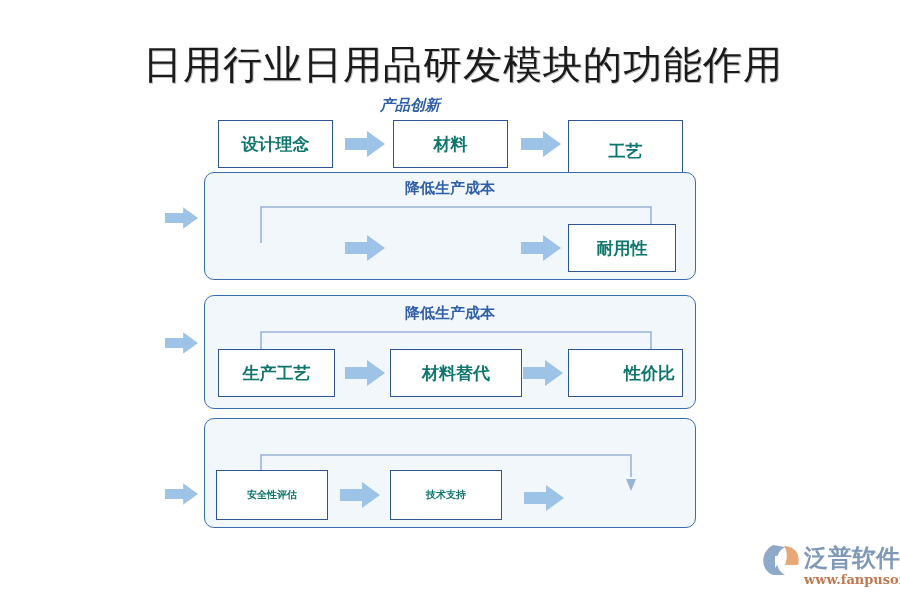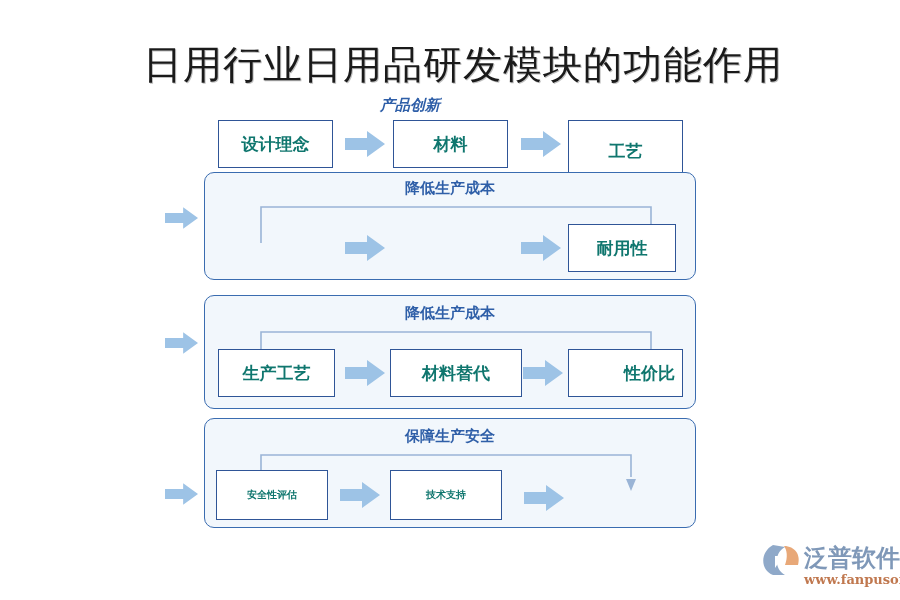--- a/index.html
+++ b/index.html
@@ -266,21 +266,20 @@
 
   <div class="node" style="left:568px; top:349px; width:115px; height:48px;padding-left:48px;">性价比</div>
 
   <div class="block-arrow" style="left:165px; top:482px;">
     <svg width="33" height="24" viewBox="0 0 40 26">
       <path d="M0 7 L22 7 L22 0 L40 13 L22 26 L22 19 L0 19 Z" fill="#9dc3e6"></path>
     </svg>
   </div>
 
   <div class="group-panel" style="left:204px; top:418px; width:492px; height:110px;">
-    <div class="group-title" style="top:8px;">保障生产安全</div>
 
     <svg class="bracket" style="left:42px; top:30px;" width="400" height="44" viewBox="0 0 400 44">
       <path d="M14 42 L14 6 L384 6 L384 28" fill="none" stroke="#9ab4d6" stroke-width="1.6"></path>
       <path d="M384 42 L379 30 L389 30 Z" fill="#9ab4d6"></path>
     </svg>
   </div>
 
   <div class="node small" style="left:216px; top:470px; width:112px; height:50px;">安全性评估</div>
 
   <div class="block-arrow" style="left:340px; top:482px;">

